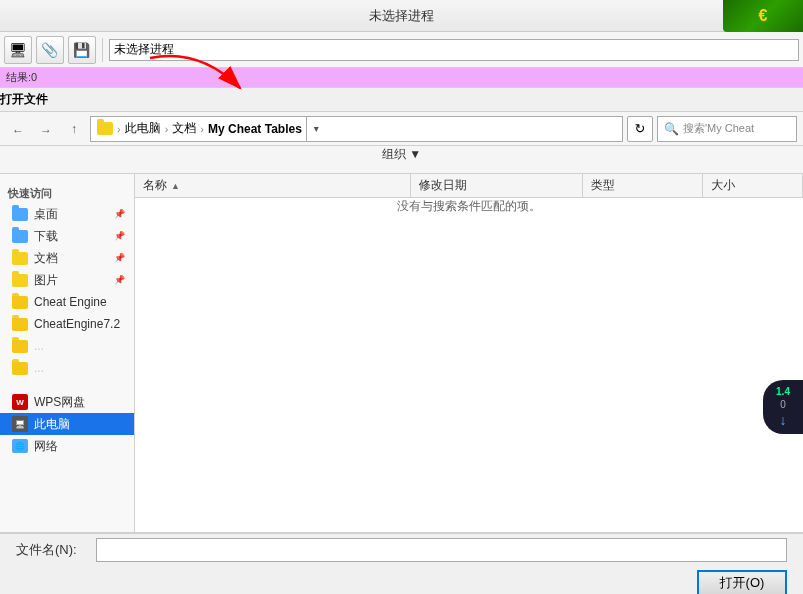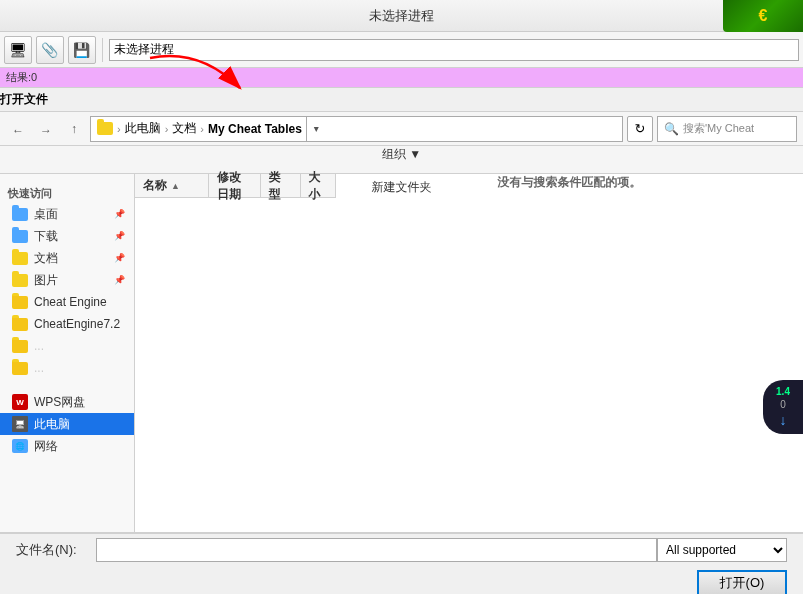--- a/index.html
+++ b/index.html
@@ -203,22 +203,21 @@
       width: 16px; height: 16px;
       background: #cc0000;
       display: flex; align-items: center; justify-content: center;
       font-size: 8px; color: white; font-weight: bold; border-radius: 2px;
     }
 
     
     .file-area {
       flex: 1;
       display: flex;
-      flex-direction: row;
-      font-weight: bold;
+      flex-direction: column;
     }
     .file-header {
       display: flex;
       background: #f5f5f5;
       border-bottom: 1px solid #d0d0d0;
       height: 24px;
     }
     .col-header {
       display: flex; align-items: center;
       font-size: 12px; color: #333;
@@ -447,23 +446,20 @@
     <div class="file-list">
       <div class="empty-msg">没有与搜索条件匹配的项。</div>
     </div>
   </div>
 </div>
 
 <div class="bottom-bar">
   <div class="filename-row">
     <label class="filename-label">文件名(N):</label>
     <input class="filename-input" type="text" value="" style="">
-    <select class="filetype-select">
-      <option>All supported</option>
-    </select>
   </div>
   <div class="action-row">
     <button class="open-btn">打开(O)</button>
   </div>
 </div>
 
 <div class="arrow-overlay">
   <svg width="120" height="60" viewBox="0 0 120 60">
     <defs>
       <marker id="arrowhead" markerWidth="10" markerHeight="7" refX="9" refY="3.5" orient="auto">

